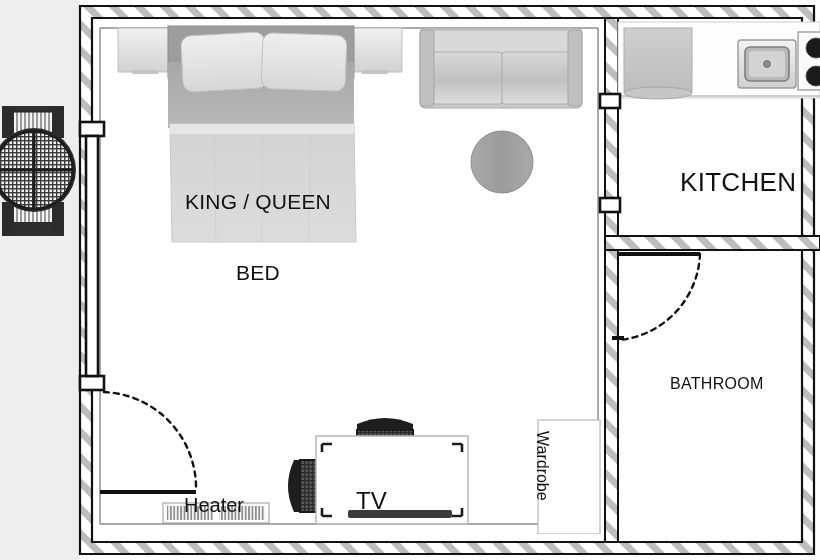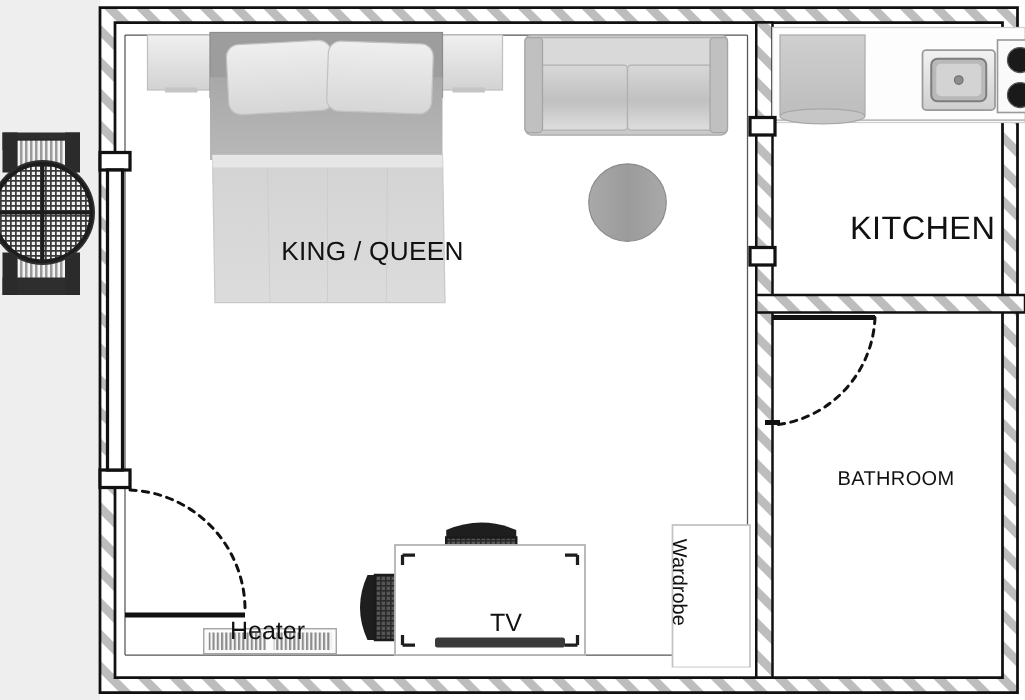--- a/index.html
+++ b/index.html
@@ -13,25 +13,25 @@
   .lbl{
     position:absolute;
     color:#111111;
     font-family:"Liberation Sans","DejaVu Sans",sans-serif;
     white-space:pre;
     line-height:1.12;
     user-select:none;
   }
   #lbl-bed{
     left:178px;top:143px;width:160px;
-    font-size:21px;text-align:center;letter-spacing:.2px;margin-left:40px;
+    font-size:21px;text-align:center;letter-spacing:.2px;
   }
   #lbl-kitchen{left:680px;top:168px;font-size:26px;letter-spacing:.3px;}
   #lbl-bathroom{left:670px;top:375px;font-size:16px;letter-spacing:.3px;}
-  #lbl-tv{left:392px;top:488px;font-size:20px;}
+  #lbl-tv{left:356px;top:488px;font-size:24px;}
   #lbl-heater{left:184px;top:494px;font-size:20px;}
   #lbl-wardrobe{
     left:530px;top:430px;width:100px;height:22px;
     font-size:16px;
     transform:rotate(90deg);transform-origin:10px 11px;
     text-align:left;
   }
 </style>
 </head>
 <body>
@@ -282,20 +282,21 @@
       <path d="M700,254 A90,90 0 0 1 620,340" fill="none" stroke="#111111" stroke-width="2.4" stroke-dasharray="5 5" stroke-linecap="round"></path>
       <line x1="618" y1="254" x2="700" y2="254" stroke="#111111" stroke-width="4"></line>
       <line x1="612" y1="338" x2="624" y2="338" stroke="#111111" stroke-width="4"></line>
     </g>
   </g>
 
 </svg>
 
 <div class="lbl" id="lbl-bed">
   <div>KING / QUEEN</div>
+  <div>BED</div>
 </div>
 
 <div class="lbl" id="lbl-kitchen">KITCHEN</div>
 
 <div class="lbl" id="lbl-bathroom">BATHROOM</div>
 
 <div class="lbl" id="lbl-tv">TV</div>
 
 <div class="lbl" id="lbl-heater">Heater</div>
 

